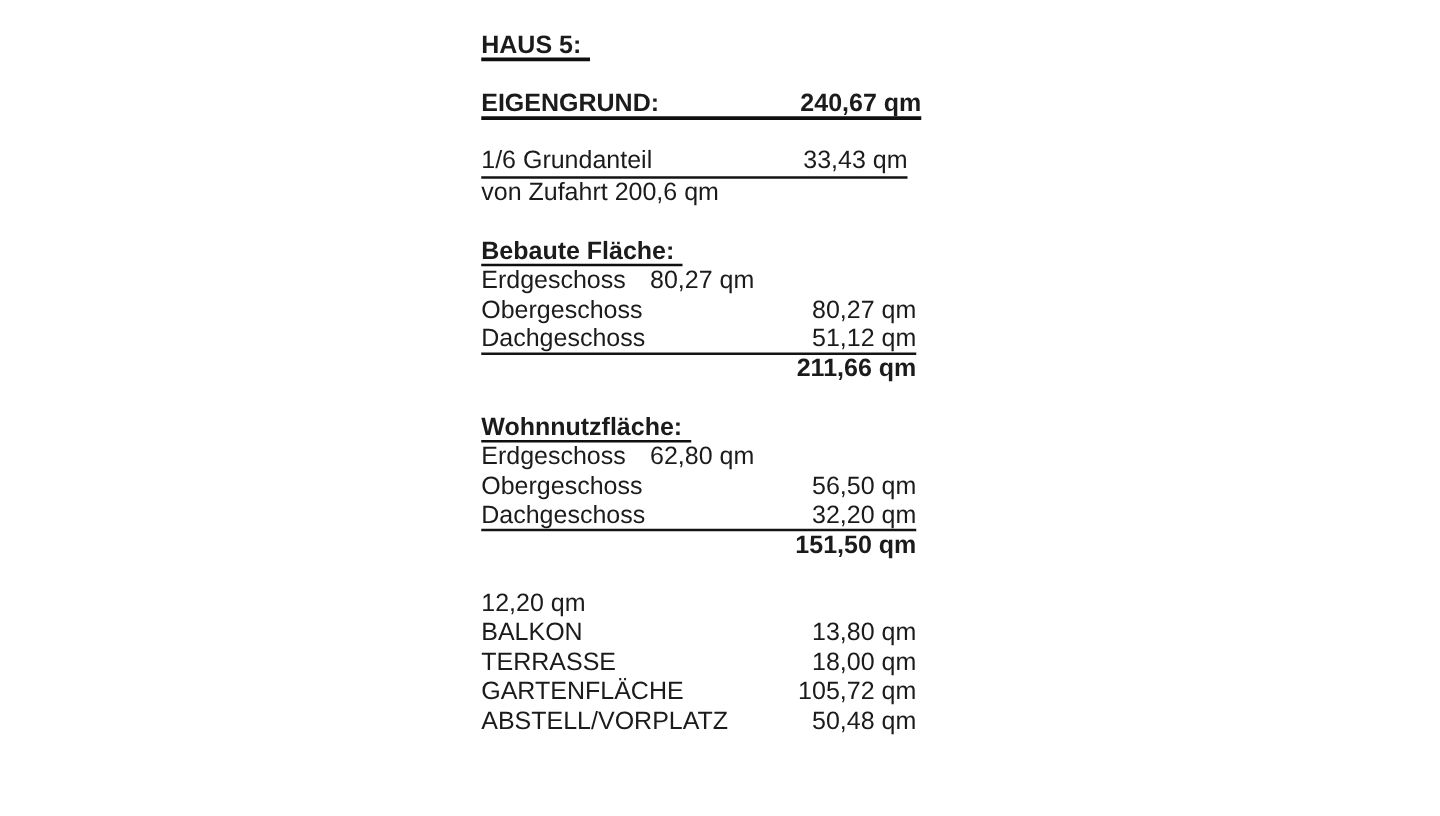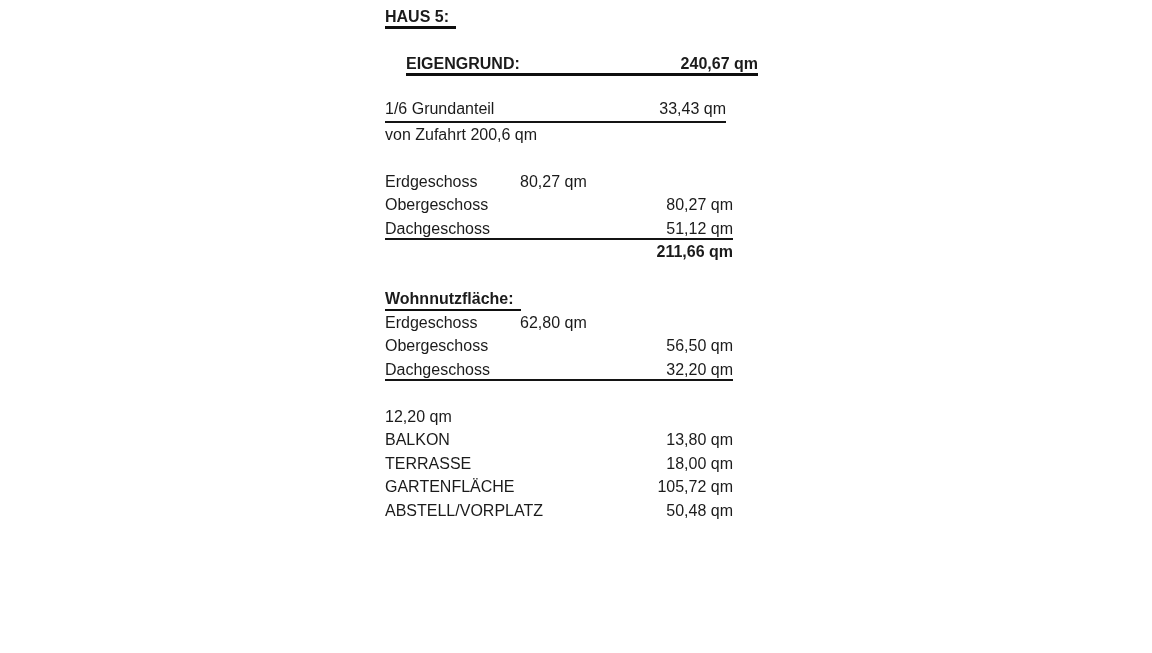--- a/index.html
+++ b/index.html
@@ -10,39 +10,39 @@
     width: 1152px;
     height: 653px;
     background: #ffffff;
     overflow: hidden;
     font-family: "Liberation Sans", sans-serif;
     color: #1b1b1b;
   }
   .doc {
     position: absolute;
     left: 385px;
-    top: 5px;
+    top: 25px;
     width: 348px;
-    font-size: 16px;
+    font-size: 20px;
     line-height: 23.5px;
   }
   .row {
     height: 23.5px;
     display: flex;
     justify-content: space-between;
     align-items: baseline;
   }
   .row.left  { justify-content: flex-start; }
   .row.right { justify-content: flex-end; }
   .sp { height: 23.5px; }
   .b  { font-weight: bold; }
   
   .ul2 { border-bottom: 2px solid #141414; }
   .ul3 { border-bottom: 3px solid #0f0f0f; }
-  .row.wide   { width: 352px; margin-left: 21px; }   
+  .row.wide   { width: 352px; }   
   .row.narrow { width: 341px; align-items: flex-end; }   
   
   .hspan {
     display: inline-block;
     height: 23.5px;
     padding-right: 7px;
     border-bottom: 3px solid #0f0f0f;
     font-weight: bold;
   }
   .hspan.thin { border-bottom-width: 2px; }
@@ -72,20 +72,23 @@
       <span>1/6 Grundanteil</span>
       <span>33,43 qm</span>
     </div>
     <div class="row left">
       <span>von Zufahrt 200,6 qm</span>
     </div>
 
     <div class="sp"></div>
 
     <div class="row left">
+      <span class="hspan thin">Bebaute Fläche:</span>
+    </div>
+    <div class="row left">
       <span class="lbl-tab">Erdgeschoss</span>
       <span>80,27 qm</span>
     </div>
     <div class="row">
       <span>Obergeschoss</span>
       <span>80,27 qm</span>
     </div>
     <div class="row ul2">
       <span>Dachgeschoss</span>
       <span>51,12 qm</span>
@@ -104,20 +107,23 @@
       <span>62,80 qm</span>
     </div>
     <div class="row">
       <span>Obergeschoss</span>
       <span>56,50 qm</span>
     </div>
     <div class="row ul2">
       <span>Dachgeschoss</span>
       <span>32,20 qm</span>
     </div>
+    <div class="row right b">
+      <span>151,50 qm</span>
+    </div>
 
     <div class="sp"></div>
 
     <div class="row">
       <span>12,20 qm</span>
     </div>
     <div class="row">
       <span>BALKON</span>
       <span>13,80 qm</span>
     </div>

